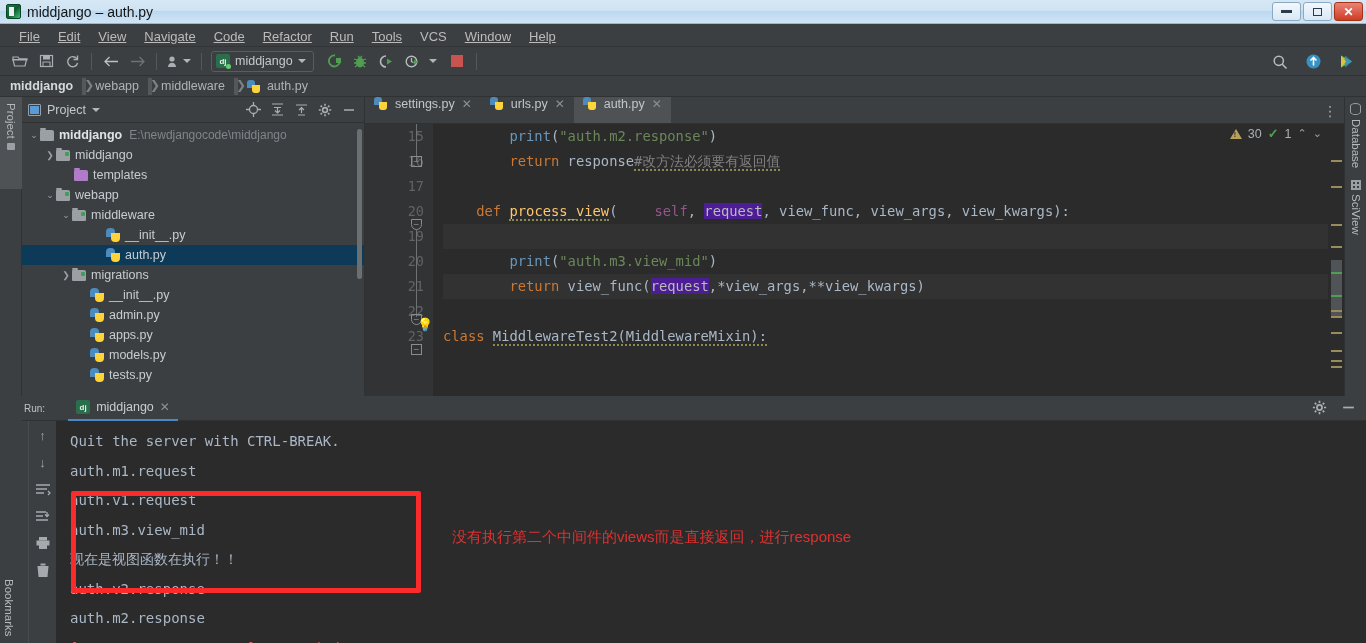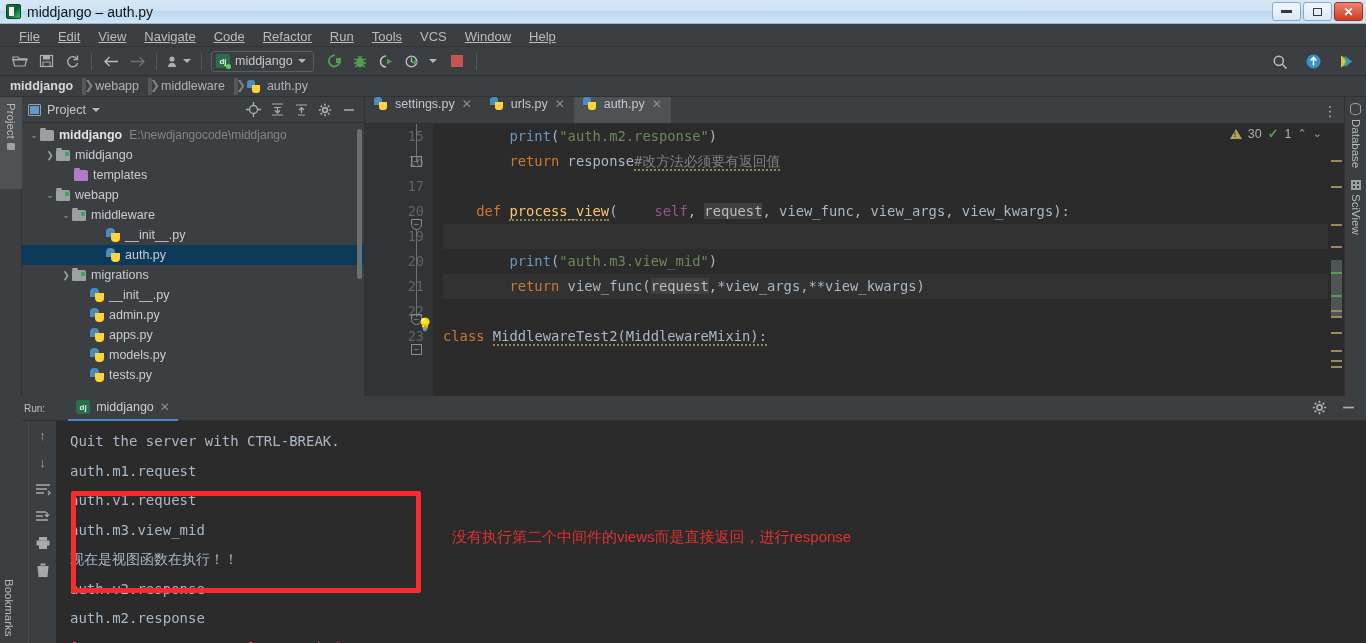--- a/index.html
+++ b/index.html
@@ -154,21 +154,21 @@
          font-size:13.8px; padding-left:10px; min-width:0;}
   .cline{ height:25px; line-height:25px; white-space:pre; }
   .cline.hl{ background:#323232; }
   .k{color:#cc7832;}
   .fn{color:#ffc66d;}
   .s{color:#6a8759;}
   .pmeth{color:#6897bb;}
   .self{color:#94558d;margin-left:37px;}
   .cm{color:#808080;}
   .id{color:#a9b7c6;}
-  .param-hl{background:#404040;}
+  .param-hl{background:#4c1d95;}
   .squig{ border-bottom:2px dotted #8a8a50; }
   .bulb{ color:#f0c040; font-size:13px;}
 
   .rightgutter{ width:16px; flex:none; background:#2b2b2b; position:relative; border-left:0;}
   .mark{ position:absolute; right:2px; width:11px;height:2px; background:#9a8b5a;}
   .mark.g{ background:#4f9e52;}
   .thumb{ position:absolute; right:2px; width:11px; background:#5f6365; opacity:.75;}
 
   .inspectbar{ position:absolute; right:22px; top:2px; display:flex; align-items:center; gap:6px;
                font-size:12.5px; color:#a9b0b4; z-index:5;}

